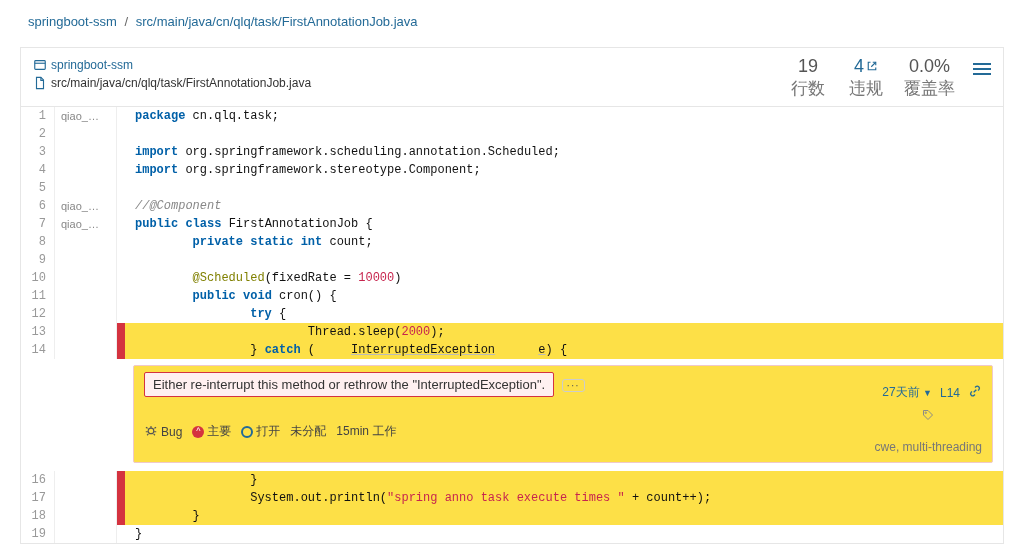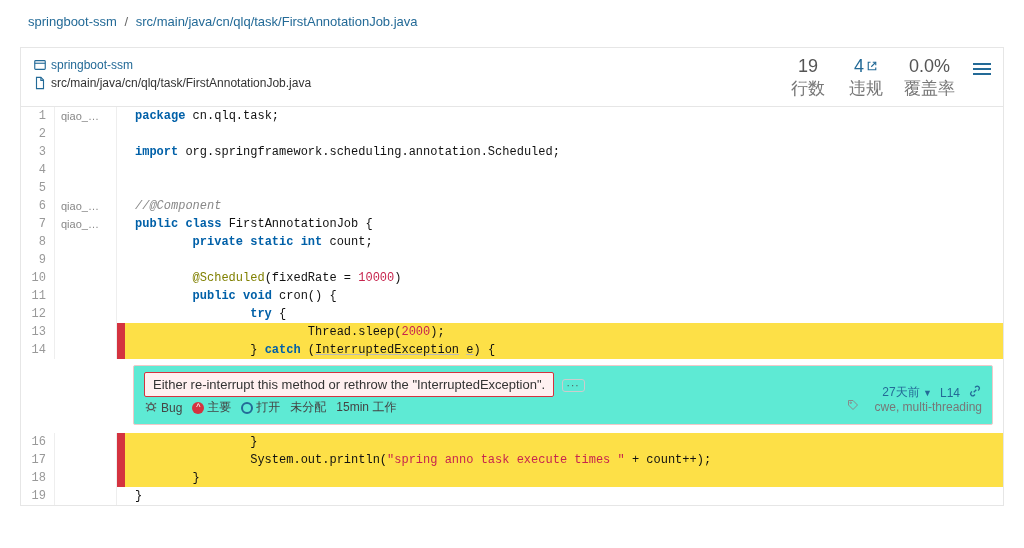--- a/index.html
+++ b/index.html
@@ -39,38 +39,38 @@
   .gut-auth { width:62px; padding-left:6px; color:#888; font-family:"Helvetica Neue",Arial,sans-serif; font-size:11px; border-right:1px solid #eee; white-space:nowrap; overflow:hidden; text-overflow:ellipsis; }
   .gut-issue { width:8px; flex:0 0 8px; }
   .src { flex:1; padding-left:10px; white-space:pre; color:#111; }
 
   
   .kw { color:#0060a8; font-weight:bold; }
   .s  { color:#c7254e; }
   .num{ color:#c7254e; }
   .cm { color:#888; font-style:italic; }
   .ann{ color:#808000; }
-  .dim{ text-decoration:underline; text-decoration-color:#bbb; }
+  .dim{ text-decoration:underline; text-decoration-color:#bbb;margin-left:36px; }
 
   
   .issue-bar { background:#d4333f; }
   .issue-row .src { background:#fde047; }
 
   
-  .issue-card { margin: 6px 10px 8px 112px; border:1px solid #f0c9c9; background:#5eead4; border-radius:2px; padding:6px 10px 8px; position:relative; }
+  .issue-card { margin: 6px 10px 8px 112px; border:1px solid #f0c9c9; background:#fde047; border-radius:2px; padding:6px 10px 8px; position:relative; }
   .issue-card .msg { display:inline-block; border:1px solid #d4333f; background:#fff0f0; padding:4px 8px; font-size:13px; color:#333; border-radius:2px; }
   .issue-card .comments-btn { display:inline-block; margin-left:4px; border:1px solid #ccc; border-radius:3px; padding:0 4px; color:#555; font-size:10px; letter-spacing:1px; vertical-align:middle; }
   .issue-card .right-top { position:absolute; right:10px; top:18px; color:#777; font-size:12px; display:flex; gap:8px; align-items:center; }
   .issue-card .right-top a { color:#236a97; }
   .issue-card .right-top .chev { font-size:9px; color:#236a97; }
   .issue-card .right-top .perma svg{ width:14px;height:14px;color:#236a97;}
-  .issue-card .row2 { margin-top:2px; display:flex; justify-content:space-between; align-items:flex-start; }
+  .issue-card .row2 { margin-top:12px; display:flex; justify-content:space-between; align-items:center; }
   .issue-card .labels { display:flex; gap:10px; align-items:center; color:#444; font-size:12px;}
   .issue-card .labels .item{ display:flex; align-items:center; gap:3px;}
-  .issue-card .tags { color:#777; font-size:12px; display:flex; gap:16px; align-items:center;}
+  .issue-card .tags { color:#777; font-size:12px; display:flex; gap:16px; align-items:center;flex-direction:column;}
   .sev-circ { width:12px;height:12px;border-radius:50%;background:#d4333f;display:inline-flex;align-items:center;justify-content:center;color:#fff;font-size:9px;line-height:1;}
   .open-circ{ width:12px;height:12px;border-radius:50%;border:2px solid #236a97;display:inline-block;}
   .bug-ico svg{width:14px;height:14px;color:#555;}
   .tag-ico svg{width:12px;height:12px;color:#888;}
 </style>
 </head>
 <body>
 
 <div class="breadcrumb">
   <a href="#">springboot-ssm</a>
@@ -153,20 +153,21 @@
           <div class="code-row">
             <div class="gut-line">3</div>
             <div class="gut-auth"></div>
             <div class="gut-issue"></div>
             <div class="src"><span class="kw">import</span> org.springframework.scheduling.annotation.Scheduled;</div>
           </div>
           <div class="code-row">
             <div class="gut-line">4</div>
             <div class="gut-auth"></div>
             <div class="gut-issue"></div>
+            <div class="src"><span class="kw">import</span> org.springframework.stereotype.Component;</div>
           </div>
           <div class="code-row">
             <div class="gut-line">5</div>
             <div class="gut-auth"></div>
             <div class="gut-issue"></div>
             <div class="src"></div>
           </div>
           <div class="code-row">
             <div class="gut-line">6</div>
             <div class="gut-auth">qiao_…</div>

